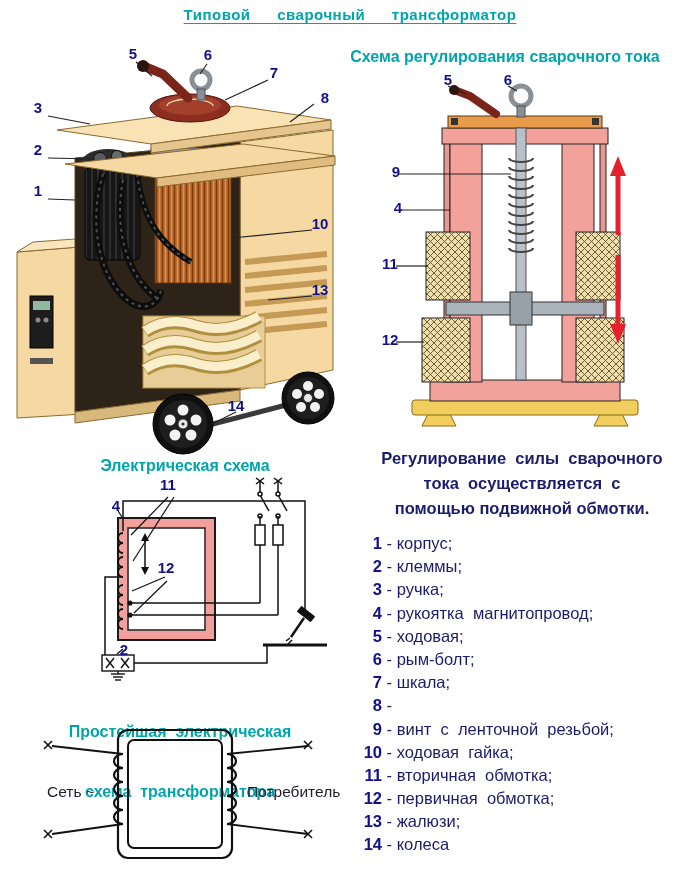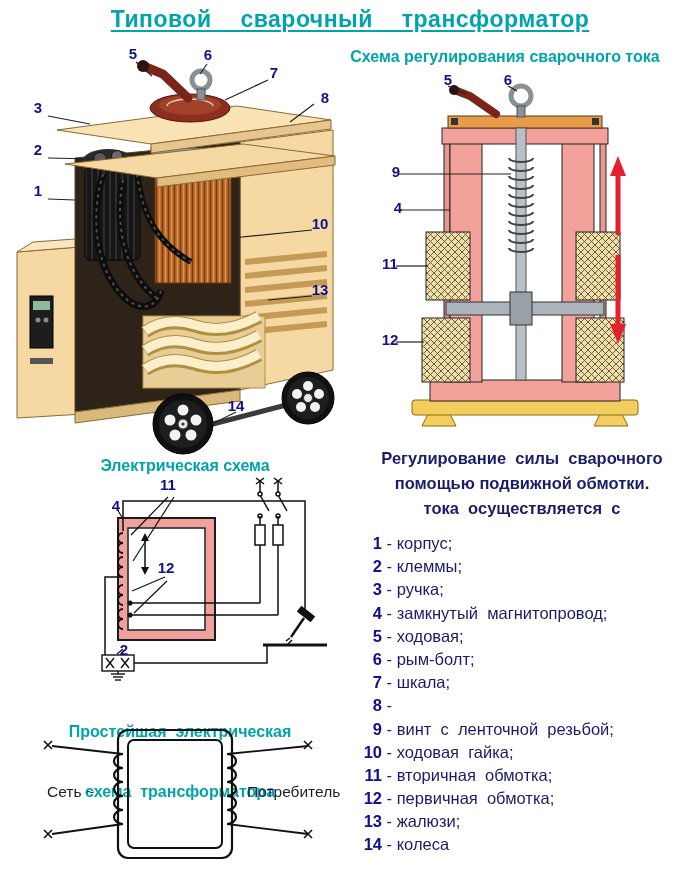--- a/index.html
+++ b/index.html
@@ -3,21 +3,21 @@
 <meta charset="utf-8">
 <style>
   html,body { margin:0; padding:0; background:#ffffff; }
   #page {
     position:relative; width:700px; height:871px; background:#fff;
     font-family:"Liberation Sans", sans-serif; overflow:hidden;
   }
   .abs { position:absolute; }
   .main-title {
     position:absolute; left:0; top:6px; width:700px; text-align:center;
-    color:#00A5AC; font-size:23px; font-weight:bold; letter-spacing:0.5px;
+    color:#00A5AC; font-size:15px; font-weight:bold; letter-spacing:0.5px;
     word-spacing:22px; text-decoration:underline; text-underline-offset:3px;
   }
   .teal-h { position:absolute; color:#00A5AC; font-weight:bold; font-size:16px; text-align:center; white-space:pre; }
   .co { position:absolute; width:24px; text-align:center; font-size:15px; font-weight:bold; color:#10108C; line-height:15px; }
   .desc { position:absolute; left:346px; top:438px; width:352px; text-align:center;
           color:#1B1B6B; font-weight:bold; font-size:16.5px; line-height:25px;margin-top:8px; }
   .desc div { white-space:pre; }
   .legend { position:absolute; left:350px; top:532px; font-size:16.5px; color:#1B1B6B; }
   .legend .row { display:flex; height:23.2px; line-height:23.2px; white-space:pre; }
   .legend .num { display:inline-block; width:32px; text-align:right; font-weight:bold; color:#10108C; }
@@ -233,22 +233,22 @@
 
   <div class="co" style="left:436px;top:72px">5</div>
   <div class="co" style="left:496px;top:72px">6</div>
   <div class="co" style="left:384px;top:164px">9</div>
   <div class="co" style="left:386px;top:200px">4</div>
   <div class="co" style="left:378px;top:256px">11</div>
   <div class="co" style="left:378px;top:332px">12</div>
 
   <div class="desc">
     <div>Регулирование  силы  сварочного</div>
+    <div>тока  осуществляется  с</div>
     <div>помощью подвижной обмотки.</div>
-    <div>тока  осуществляется  с</div>
   </div>
 
   <div class="teal-h" style="left:55px;top:457px;width:260px">Электрическая схема</div>
 
   <svg class="abs" style="left:55px;top:473px" width="290" height="215" viewBox="0 0 290 215">
     <g>
       <rect x="68" y="50" width="87" height="112" fill="none" stroke="#F2A09B" stroke-width="9"></rect>
       <rect x="63" y="45" width="97" height="122" fill="none" stroke="#1A1A1A" stroke-width="2"></rect>
       <rect x="73" y="55" width="77" height="102" fill="none" stroke="#1A1A1A" stroke-width="1.5"></rect>
     </g>
@@ -320,21 +320,21 @@
 
   <div class="co" style="left:104px;top:498px">4</div>
   <div class="co" style="left:156px;top:477px">11</div>
   <div class="co" style="left:154px;top:560px">12</div>
   <div class="co" style="left:112px;top:642px">2</div>
 
   <div class="legend">
     <div class="row"><span class="num">1</span><span> - </span><span>корпус;</span></div>
     <div class="row"><span class="num">2</span><span> - </span><span>клеммы;</span></div>
     <div class="row"><span class="num">3</span><span> - </span><span>ручка;</span></div>
-    <div class="row"><span class="num">4</span><span> - </span><span>замкнутый  магнитопровод;</span></div>
+    <div class="row"><span class="num">4</span><span> - </span><span>рукоятка  магнитопровод;</span></div>
     <div class="row"><span class="num">5</span><span> - </span><span>ходовая;</span></div>
     <div class="row"><span class="num">6</span><span> - </span><span>рым-болт;</span></div>
     <div class="row"><span class="num">7</span><span> - </span><span>шкала;</span></div>
     <div class="row"><span class="num">8</span><span> - </span></div>
     <div class="row"><span class="num">9</span><span> - </span><span>винт  с  ленточной  резьбой;</span></div>
     <div class="row"><span class="num">10</span><span> - </span><span>ходовая  гайка;</span></div>
     <div class="row"><span class="num">11</span><span> - </span><span>вторичная  обмотка;</span></div>
     <div class="row"><span class="num">12</span><span> - </span><span>первичная  обмотка;</span></div>
     <div class="row"><span class="num">13</span><span> - </span><span>жалюзи;</span></div>
     <div class="row"><span class="num">14</span><span> - </span><span>колеса</span></div>

